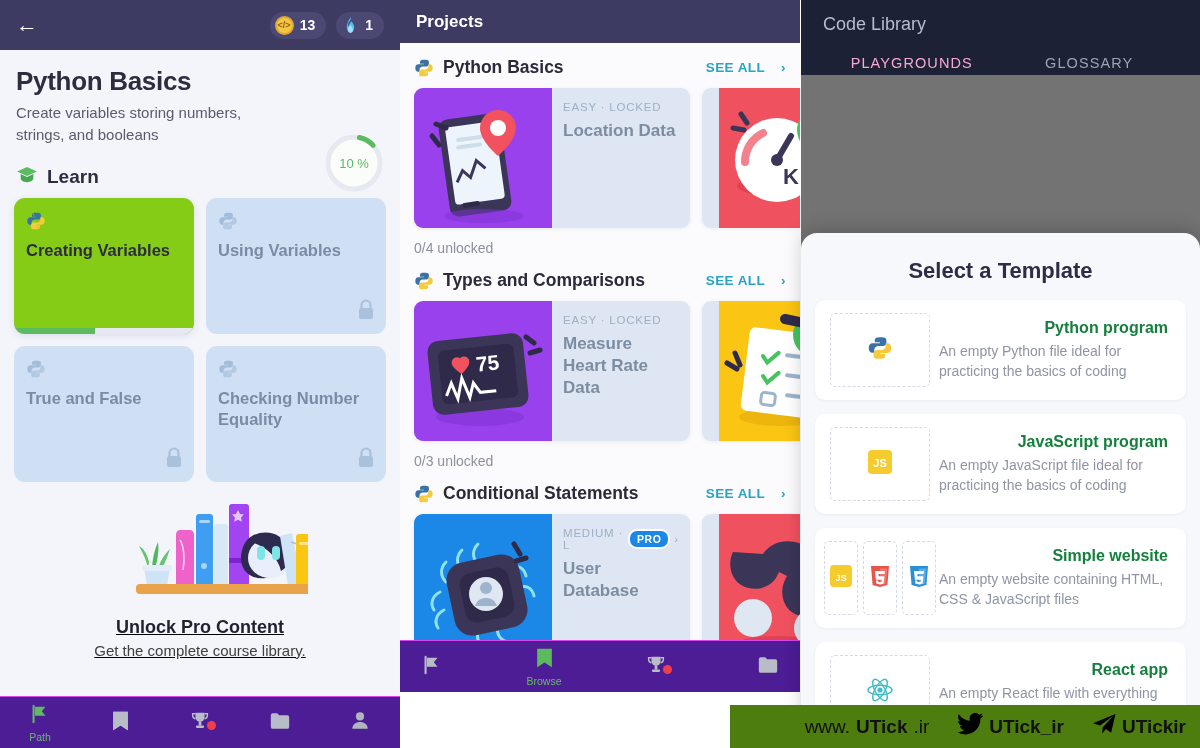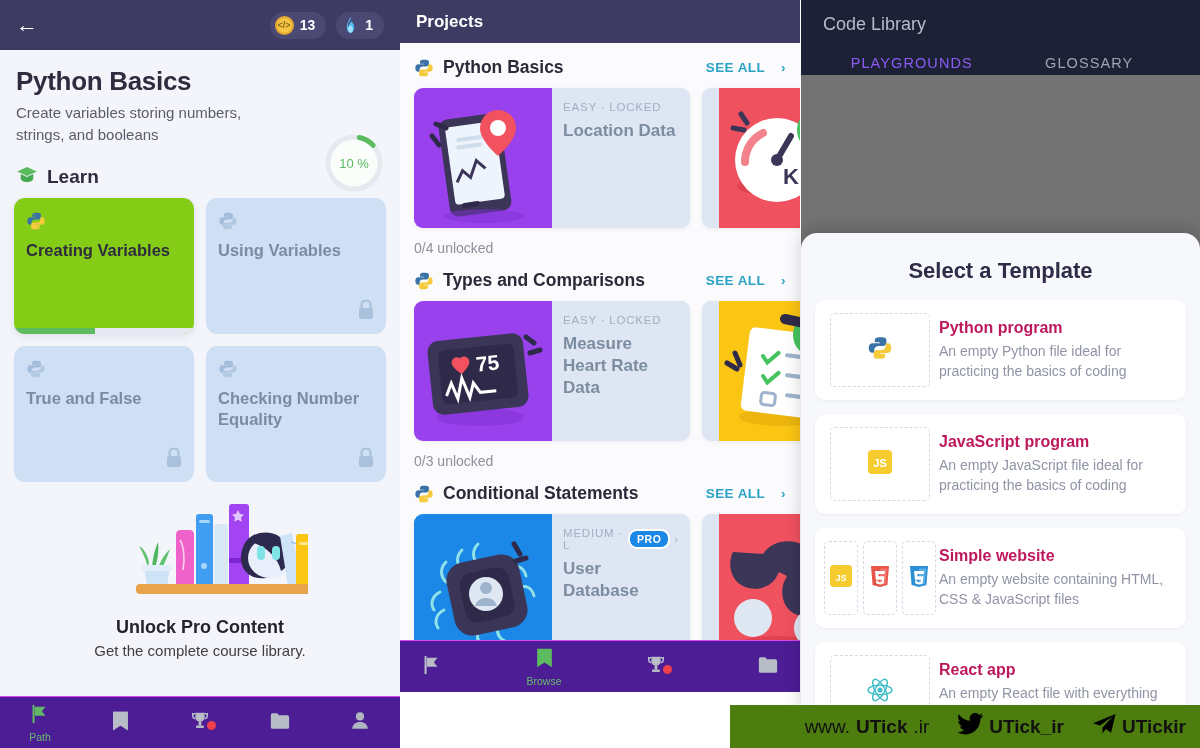--- a/index.html
+++ b/index.html
@@ -57,21 +57,21 @@
   .lcard.active { background:#84cc16; box-shadow:0 2px 7px rgba(60,60,100,.12); }
   .lcard-title { font-size:16.5px; font-weight:bold; color:#7d8aa3; line-height:1.28; margin-top:9px; }
   .lcard.active .lcard-title { color:#2e2c3e; }
   .lock { position:absolute; right:11px; bottom:10px; opacity:.55; }
   .lcard-prog {
     position:absolute; left:0; bottom:0; width:100%; height:6px; background:#e6e9f2;
   }
   .lcard-prog span { display:block; height:100%; width:45%; background:#5cbb5f; }
   .py-ico { width:20px; height:20px; display:block; }
 
-  .promo { position:relative; margin-top:14px; text-align:center; }
+  .promo { position:relative; margin-top:14px; text-align:center;text-decoration:underline; }
   .promo-art { height:112px; display:flex; align-items:flex-end; justify-content:center; }
   .promo-title { font-size:18px; font-weight:bold; color:#23222e; margin-top:9px; }
   .promo-sub { font-size:15px; color:#404040; margin-top:4px; }
 
   
   .botnav {
     position:absolute; bottom:0; height:52px; background:#4c1d95;
     border-top:1px solid #d946ef; display:flex; align-items:center;
   }
   .botnav .nav-item {
@@ -125,42 +125,42 @@
     position:absolute; left:801px; top:0; width:399px; height:748px;
     background:#1d2136; overflow:hidden;
   }
   .right-header { padding:14px 22px 0 22px; }
   .right-title { color:#b8bbcb; font-size:18px; }
   .right-tabs { display:flex; margin-top:20px; }
   .rtab {
     flex:1; text-align:center; padding-bottom:10px; font-size:14.5px;
     letter-spacing:1.1px; color:#9ea2b4; cursor:pointer;
   }
-  .rtab.active { color:#8b5cf6; border-bottom:3px solid #1d4ed8; }
+  .rtab.active { color:#f9a8d4; border-bottom:3px solid #1d4ed8; }
   .right-dim { position:absolute; left:0; top:75px; width:399px; height:673px; background:#737373; }
 
   .modal {
     position:absolute; left:801px; top:233px; width:399px; height:515px;
     background:#f7f8fb; border-radius:16px 16px 0 0;
     box-shadow:0 -4px 18px rgba(0,0,0,.18); overflow:hidden;
   }
   .modal-title { text-align:center; font-size:22px; font-weight:bold; color:#2e2c46; padding:25px 0 16px 0; }
   .tmpl {
     background:#fff; border-radius:10px; margin:0 14px 14px 14px; height:100px;
     display:flex; align-items:center; padding:0 6px; box-shadow:0 1px 3px rgba(70,70,110,.07);
     cursor:pointer;
   }
   .tmpl-icons { width:118px; display:flex; align-items:center; justify-content:center; gap:5px; }
   .tmpl-slot {
     width:34px; height:74px; border:1px dashed #d5d9e4; border-radius:5px;
     display:flex; align-items:center; justify-content:center;
   }
   .tmpl-slot.wide { width:100px; }
   .tmpl-text { flex:1; padding-right:12px; }
-  .tmpl-name { font-size:16px; font-weight:bold; color:#be185d; }
+  .tmpl-name { font-size:16px; font-weight:bold; color:#15803d;text-align:right; }
   .tmpl-desc { font-size:14px; color:#9094a5; line-height:1.45; margin-top:4px; }
 
   
   .watermark {
     position:absolute; right:0; bottom:0; height:43px; width:470px; background:#4d7c0f;
     display:flex; align-items:center; justify-content:flex-end; gap:28px; padding-right:14px;
   }
   .wm-item { display:flex; align-items:center; gap:6px; font-size:19px; color:#111; }
   .wm-light { font-weight:normal; }
   .wm-bold { font-weight:bold; }

